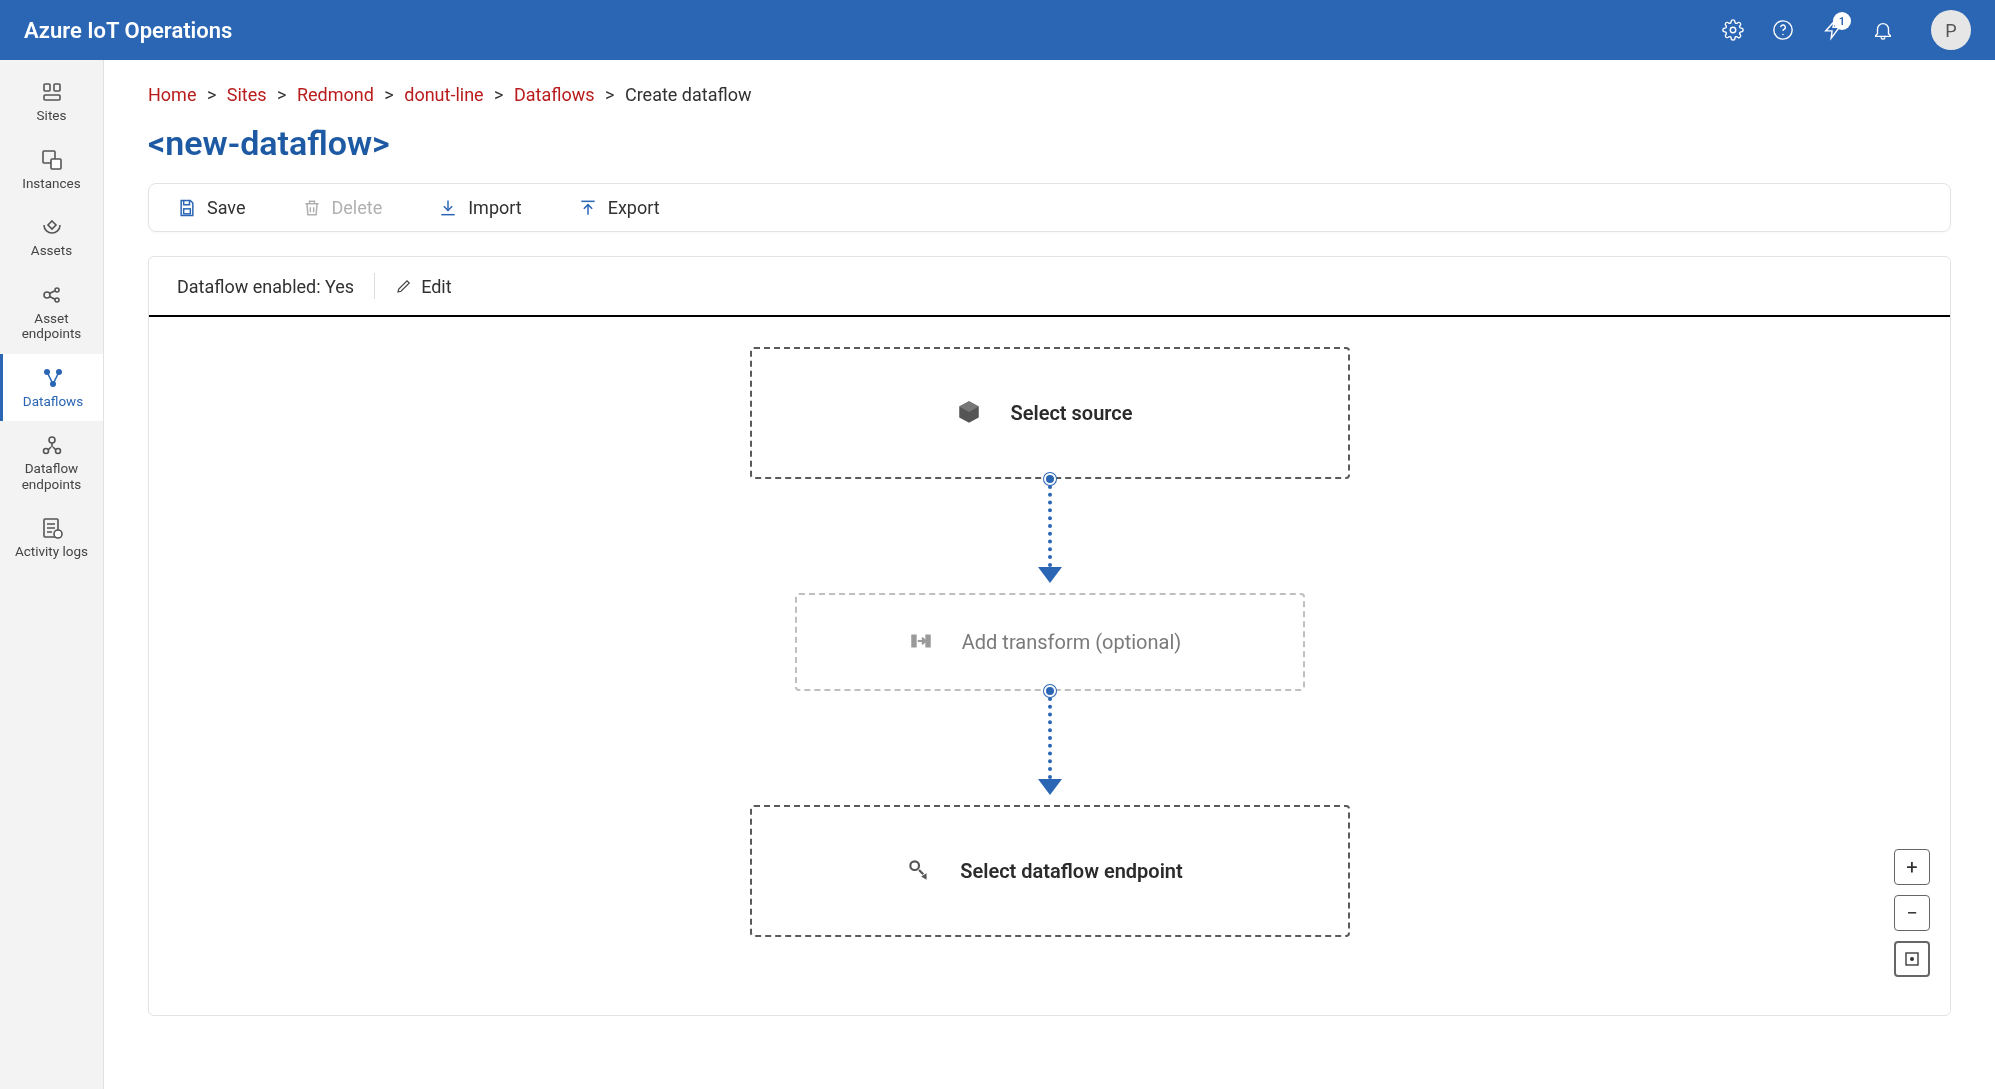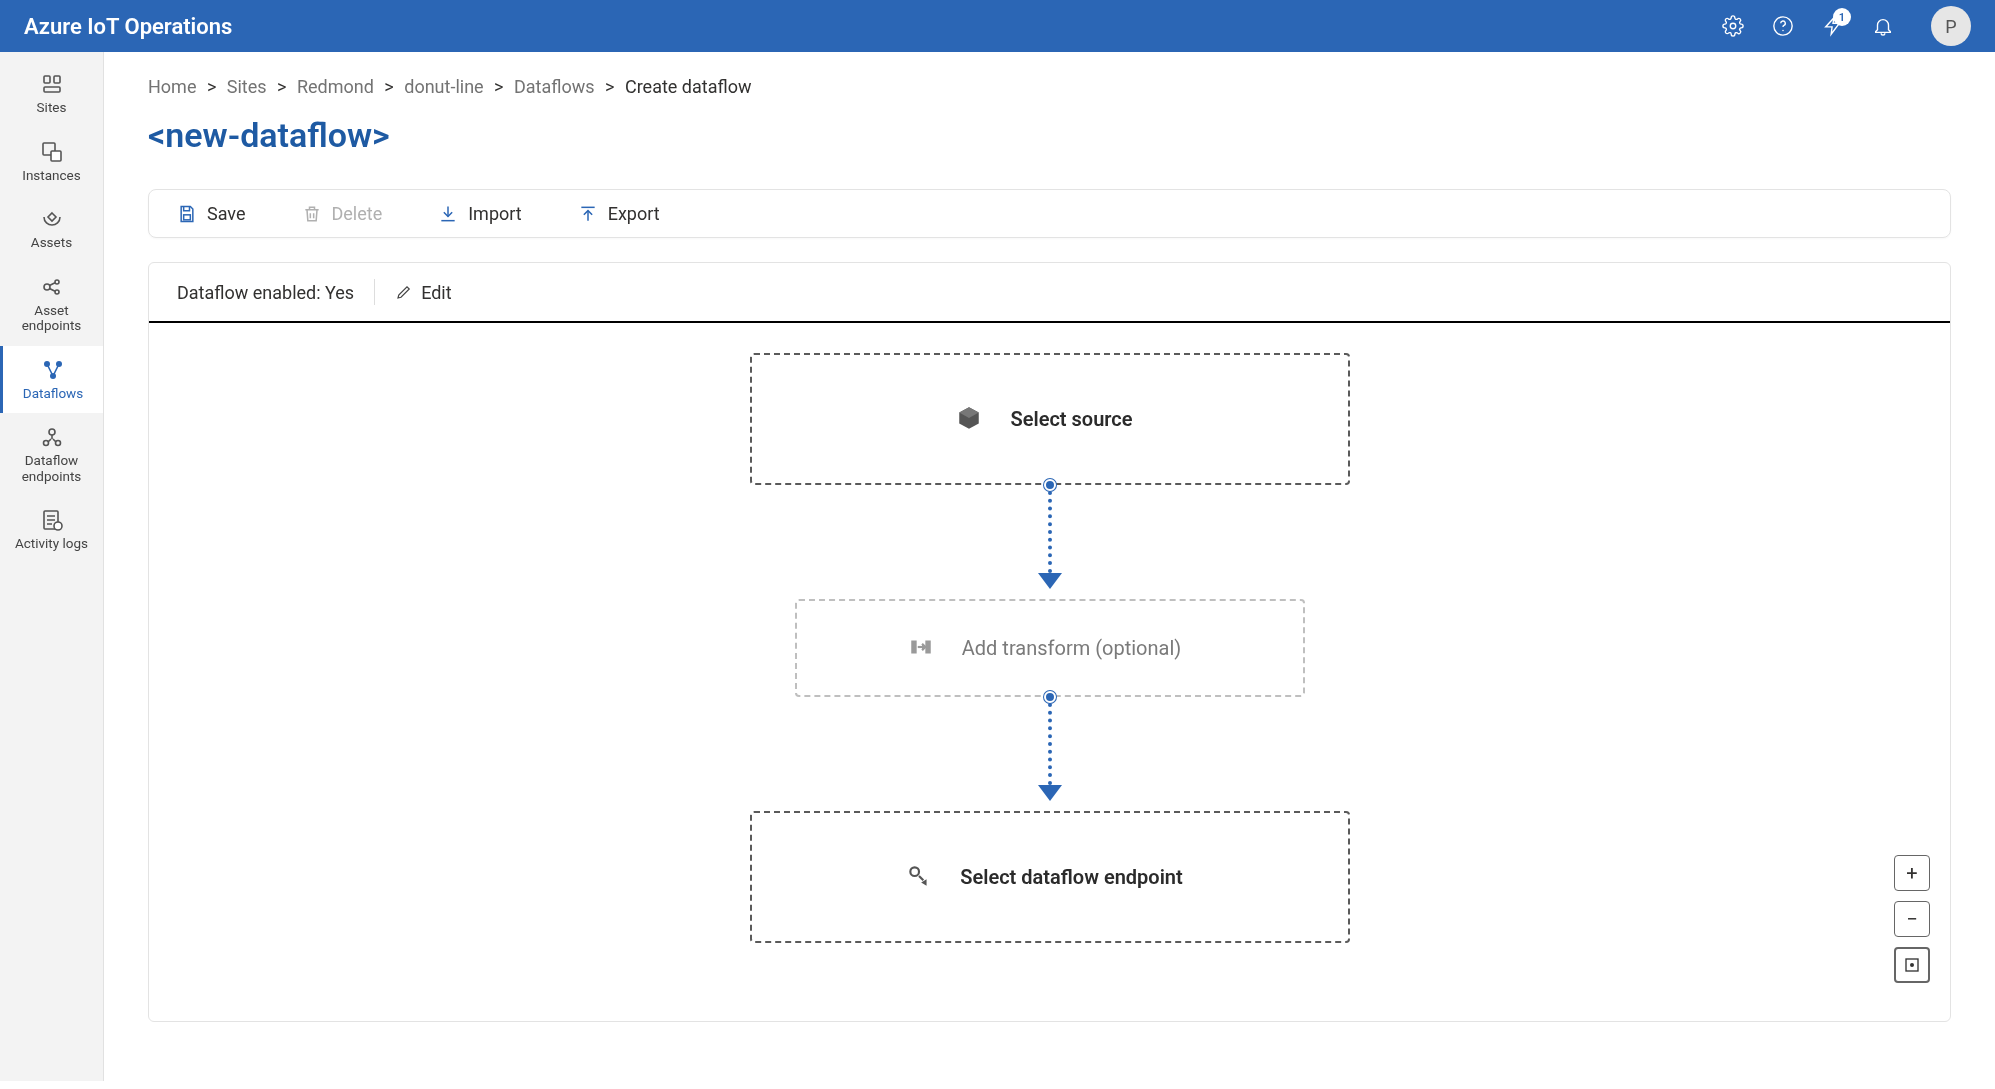--- a/index.html
+++ b/index.html
@@ -4,21 +4,21 @@
 <style>
   * { box-sizing: border-box; margin: 0; padding: 0; }
   body {
     font-family: "Segoe UI", -apple-system, BlinkMacSystemFont, Roboto, sans-serif;
     font-size: 14px; color: #323130; background: #fff;
     width: 1995px; height: 1089px; overflow: hidden;
   }
 
   
   .topbar {
-    height: 52px; background: #2b66b5; color: #fff;
+    height: 60px; background: #2b66b5; color: #fff;
     display: flex; align-items: center; padding: 0 24px;
   }
   .topbar .brand { font-size: 22px; font-weight: 600; flex: 1 1 auto; }
   .topbar .actions { display: flex; align-items: center; gap: 26px; }
   .top-icon { width: 24px; height: 24px; display:flex; align-items:center; justify-content:center; cursor:pointer; position:relative; }
   .top-icon svg { width: 22px; height: 22px; stroke: #fff; fill: none; stroke-width:1.5; }
   .ring-badge {
     position:absolute; top:-6px; right:-6px;
     width:18px; height:18px; border-radius:50%; background:#fff; color:#2b66b5;
     font-size:11px; font-weight:600; display:flex; align-items:center; justify-content:center;
@@ -40,25 +40,25 @@
     font-size:13.5px; color:#444;
   }
   .rail-item.active { background:#fff; color:#2b66b5; border-left:3px solid #2b66b5; }
   .rail-item svg { width:24px; height:24px; }
   .rail-item.active svg { stroke:#2b66b5; fill:#2b66b5; }
   .rail-item .lbl { line-height:1.15; max-width:92px; }
 
   
   .main { flex:1; padding: 24px 44px 24px 44px; position:relative; overflow:auto; }
   .breadcrumb { font-size:18px; color:#323130; margin-bottom:18px; }
-  .breadcrumb a { color:#737373; text-decoration:none; }
+  .breadcrumb a { color:#b91c1c; text-decoration:none; }
   .breadcrumb .sep { padding:0 6px; color:#323130; }
   .breadcrumb .current { font-weight:400; }
 
-  .page-title { font-size:34px; font-weight:600; color:#1e5aa3; margin-bottom:34px; }
+  .page-title { font-size:34px; font-weight:600; color:#1e5aa3; margin-bottom:20px; }
 
   .toolbar {
     border:1px solid #e3e3e3; border-radius:8px; padding:13px 28px;
     display:flex; align-items:center; gap:56px; margin-bottom:24px;
     box-shadow: 0 1px 2px rgba(0,0,0,0.03);
   }
   .tool-btn { display:flex; align-items:center; gap:10px; font-size:18px; cursor:pointer; color:#323130; }
   .tool-btn svg { width:20px; height:20px; stroke:#2b66b5; fill:none; stroke-width:1.8; }
   .tool-btn.disabled { color:#b0b0b0; cursor:default; }
   .tool-btn.disabled svg { stroke:#b0b0b0; }

